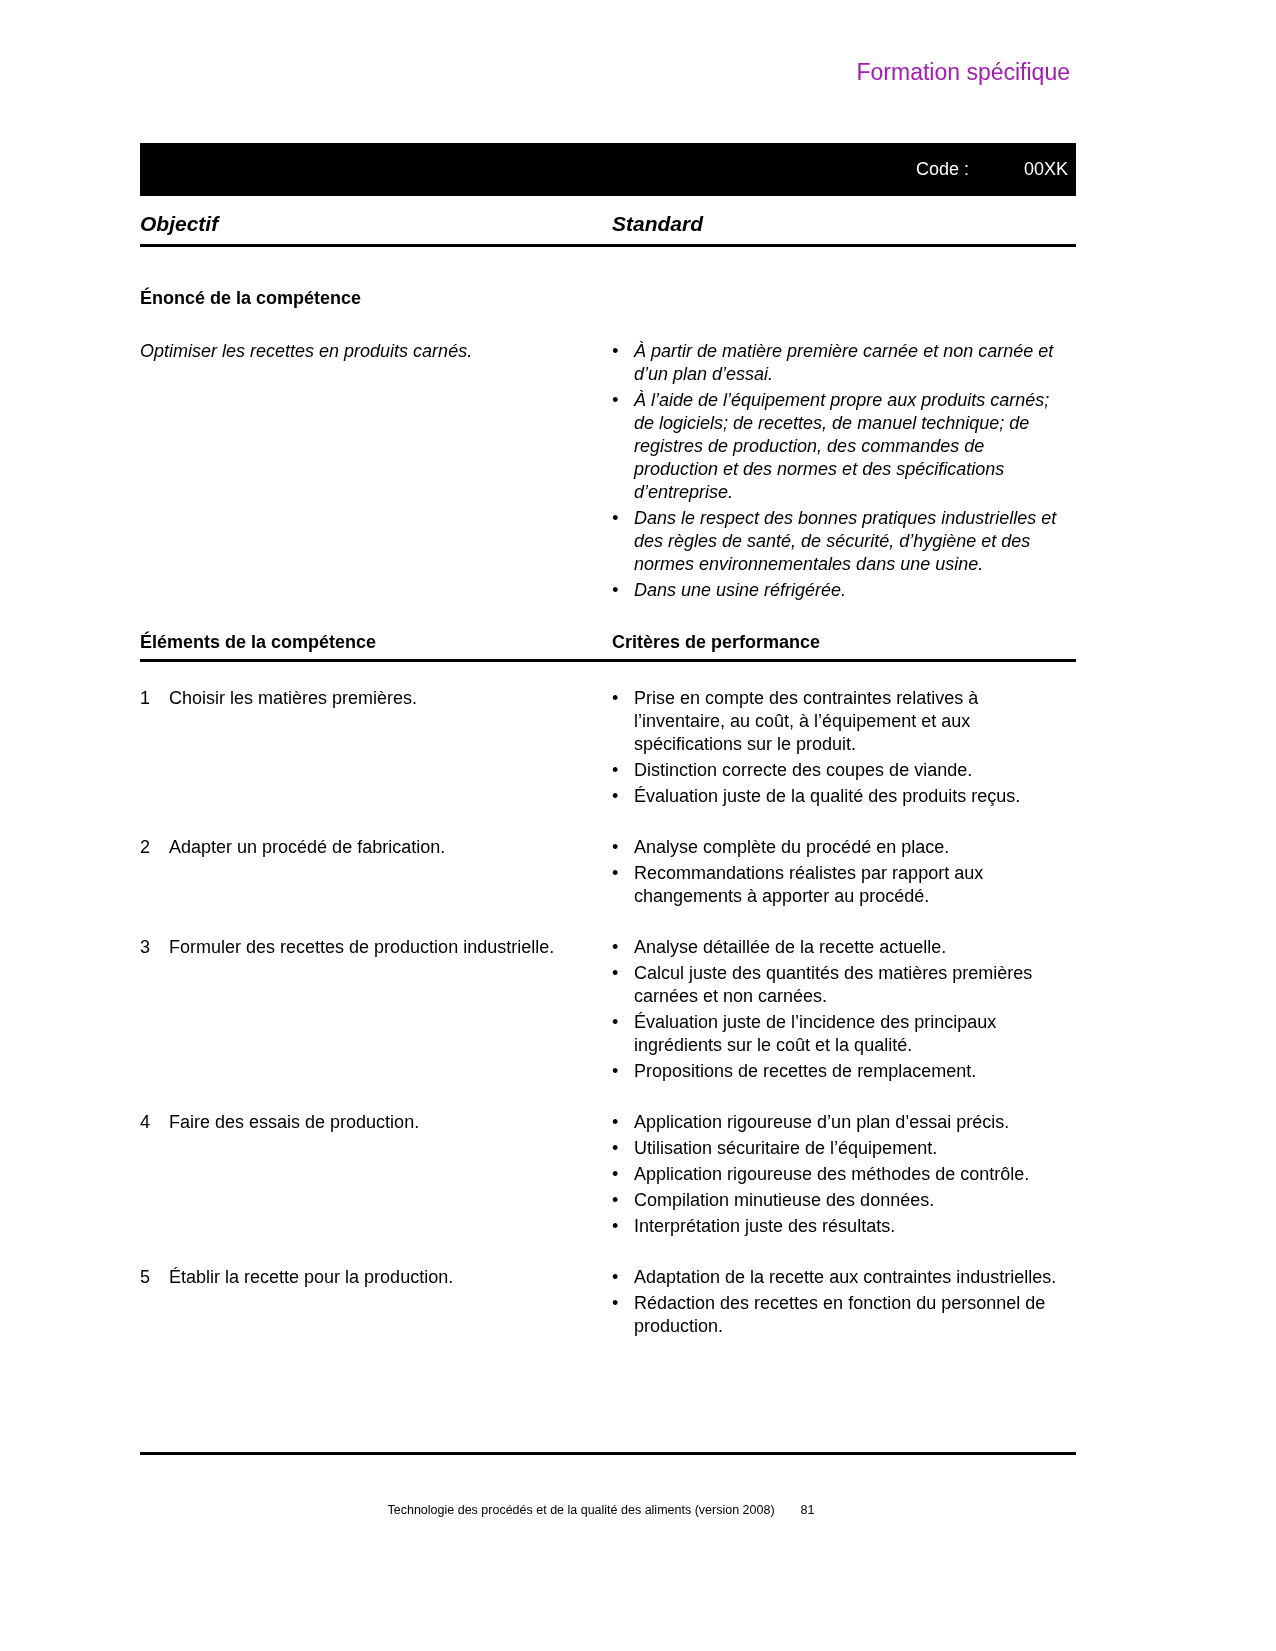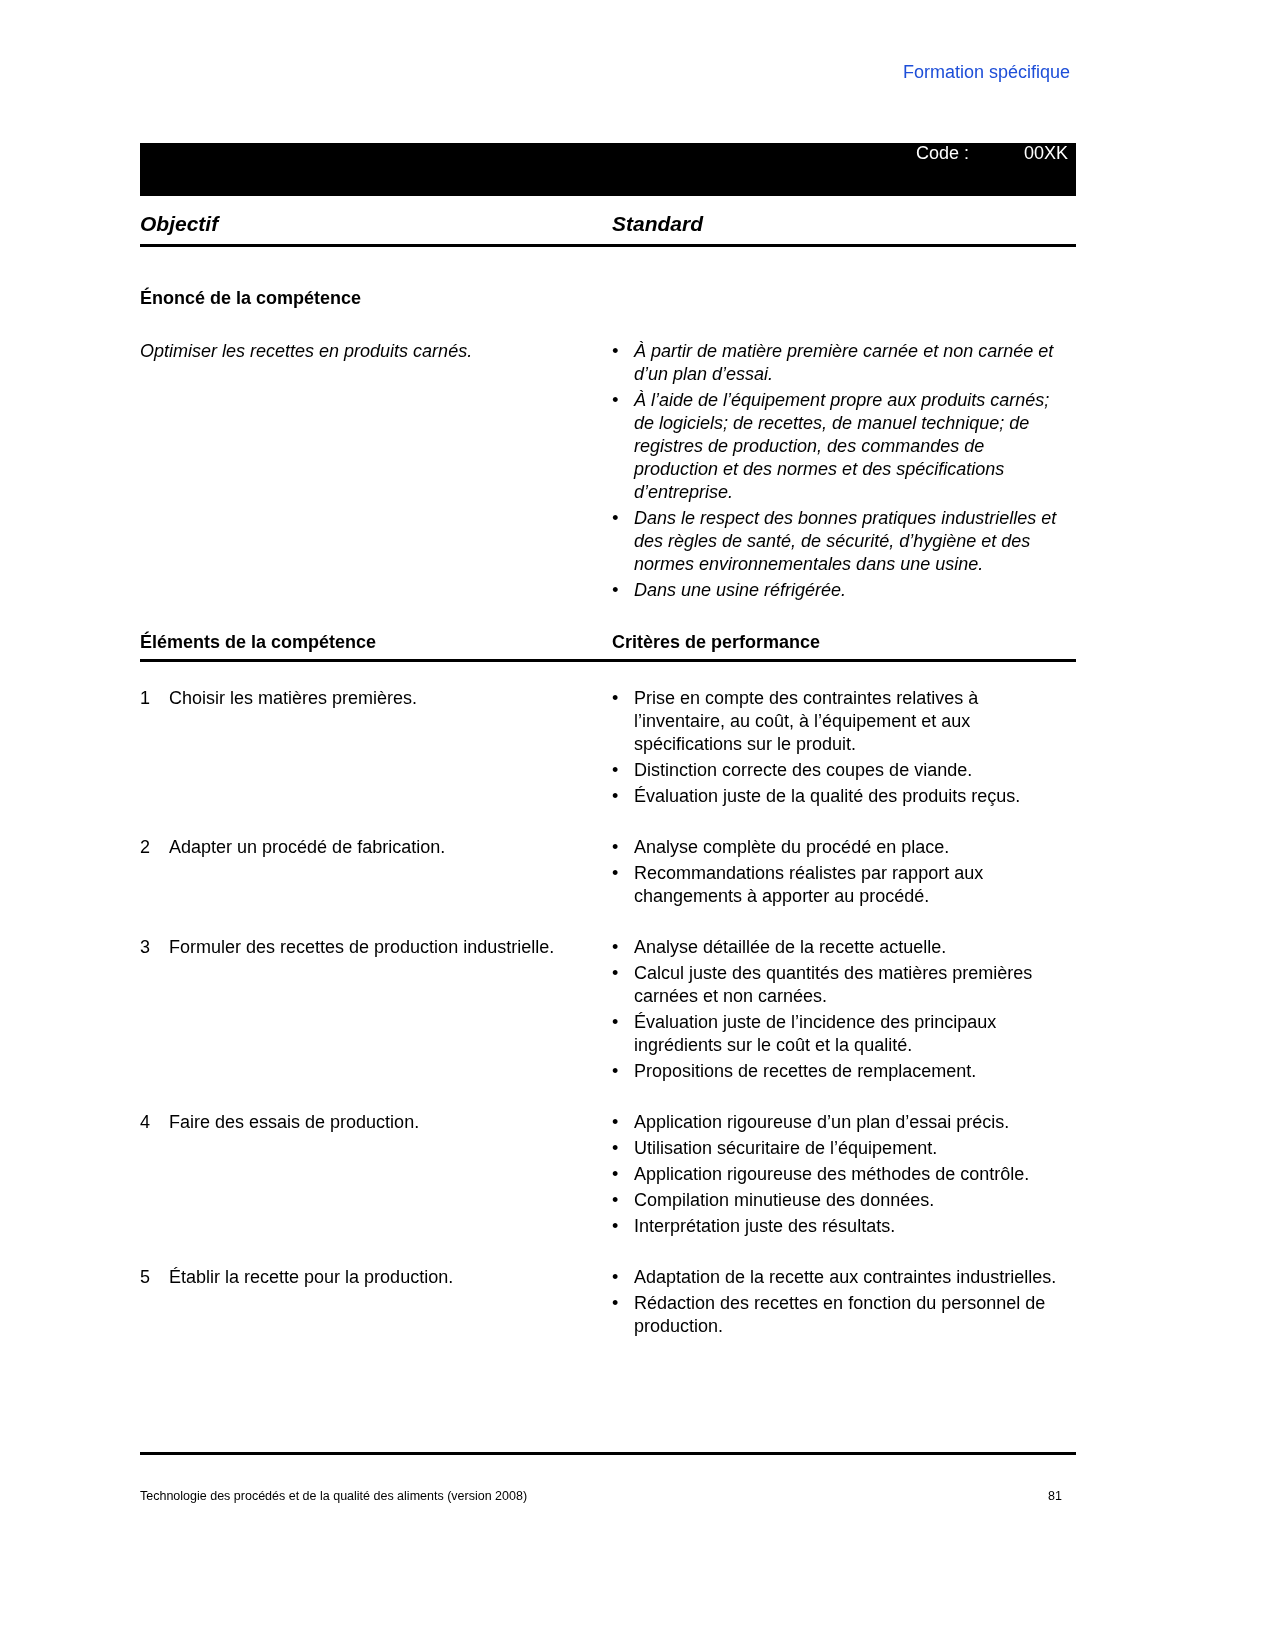--- a/index.html
+++ b/index.html
@@ -7,26 +7,26 @@
   .page {
     width:1276px; height:1651px; margin:0 auto; position:relative;
     background:#ffffff; color:#000;
     font-family:"Liberation Sans", sans-serif;
     overflow:hidden;
   }
   .content { position:absolute; left:140px; top:0; width:936px; }
 
   .running-header {
     padding-top:62px; padding-right:6px;
-    text-align:right; color:#1d4ed8; font-size:18px; line-height:21px;
+    text-align:right; color:#a21caf; font-size:23px; line-height:21px;
   }
 
   .code-bar {
     margin-top:60px; height:53px; background:#000; color:#fff;
-    display:flex; justify-content:flex-end;
+    display:flex; align-items:center; justify-content:flex-end;
     gap:55px; padding-right:8px; font-size:18px;
   }
 
   .col-header {
     margin-top:16px;
     display:grid; grid-template-columns:472px 1fr;
     font-size:21px; font-weight:bold; font-style:italic;
     padding-bottom:8px; border-bottom:3px solid #000;
   }
 
@@ -48,22 +48,22 @@
   }
 
   .item-row { margin-top:25px; }
   .item-left { display:flex; font-size:18px; line-height:23px; padding-right:16px; }
   .item-num { width:29px; flex:none; }
   .item-label { flex:1; }
 
   .footer { position:absolute; left:140px; top:1452px; width:936px; }
   .footer-rule { height:3px; background:#000; }
   .footer-row {
-    margin-top:34px; padding-right:14px;
-    display:flex; justify-content:space-between; align-items:baseline; gap:26px;
+    margin-top:48px; padding-right:14px;
+    display:flex; justify-content:center; align-items:baseline; gap:26px;
     font-size:12.5px; color:#000;
   }
 </style>
 </head>
 <body>
 
 <div class="page">
   <div class="content">
 
     <div class="running-header">Formation spécifique</div>

